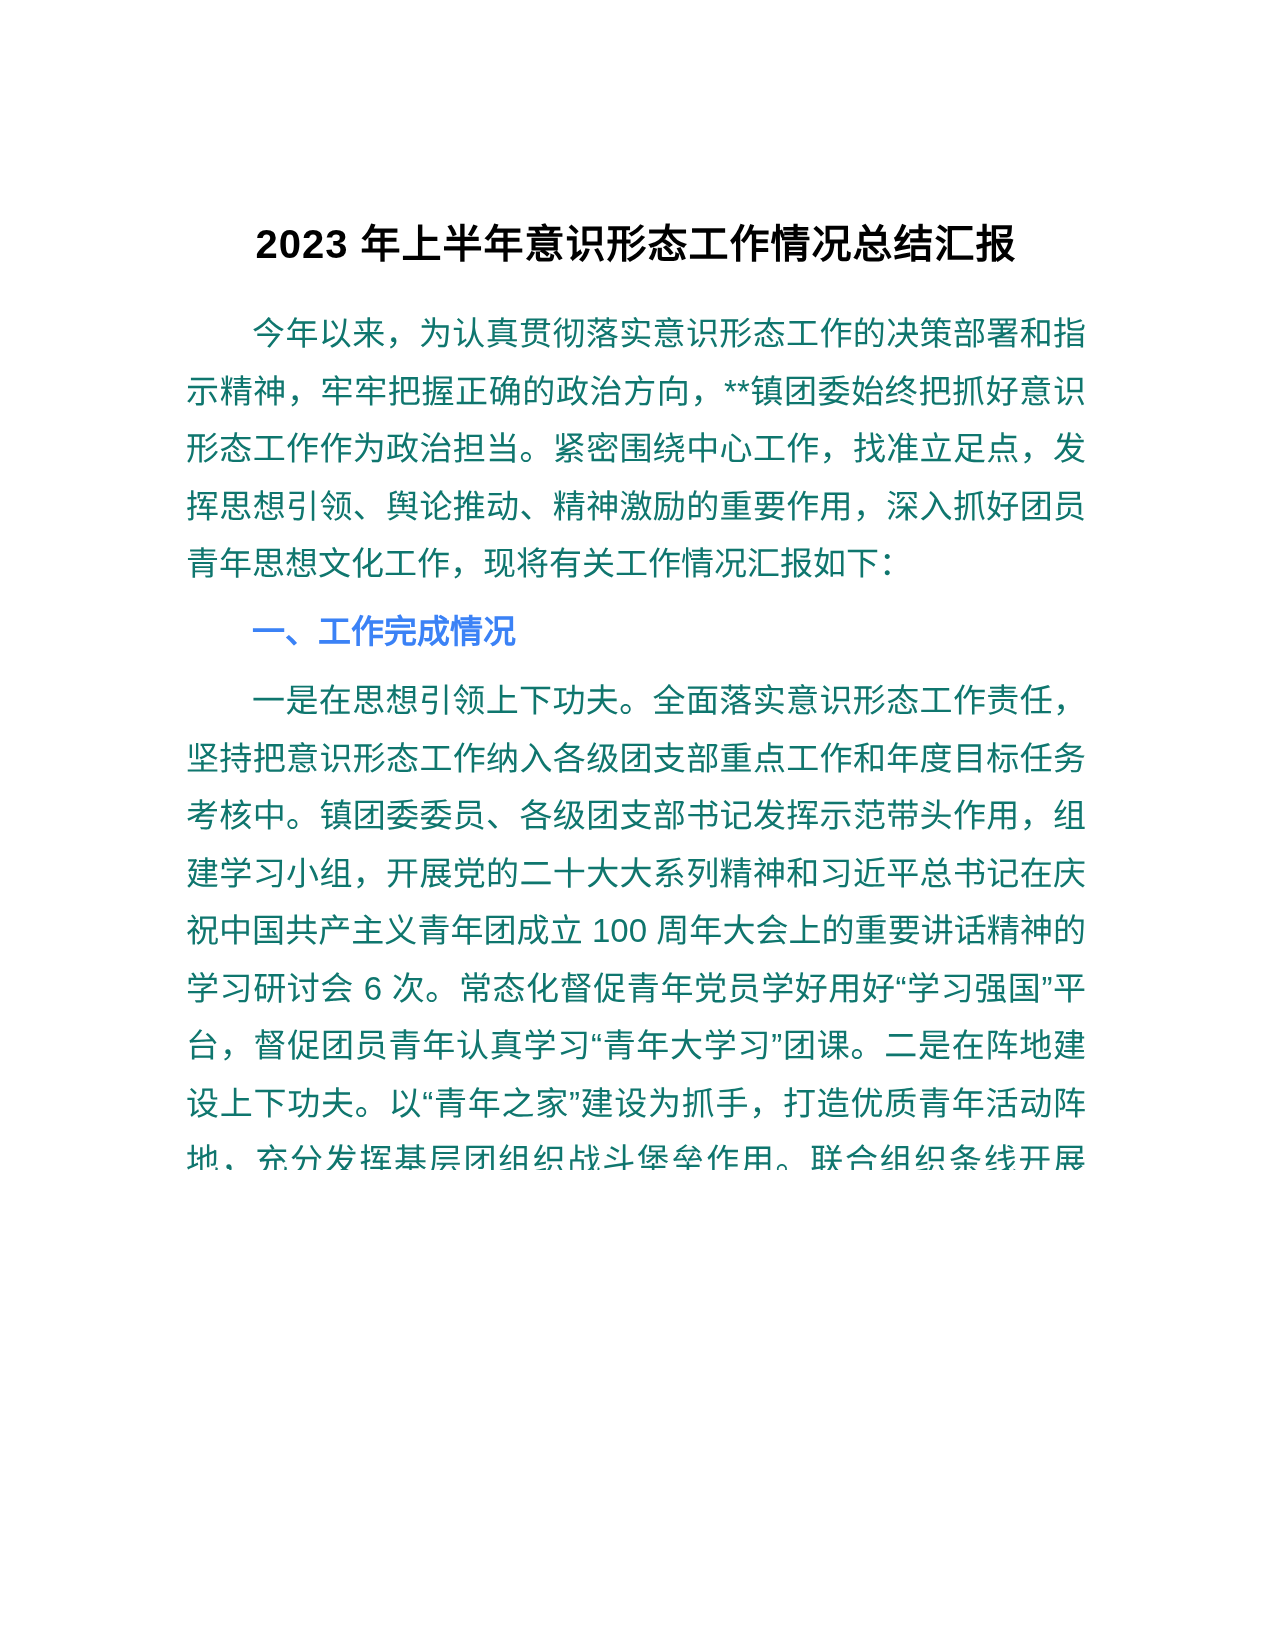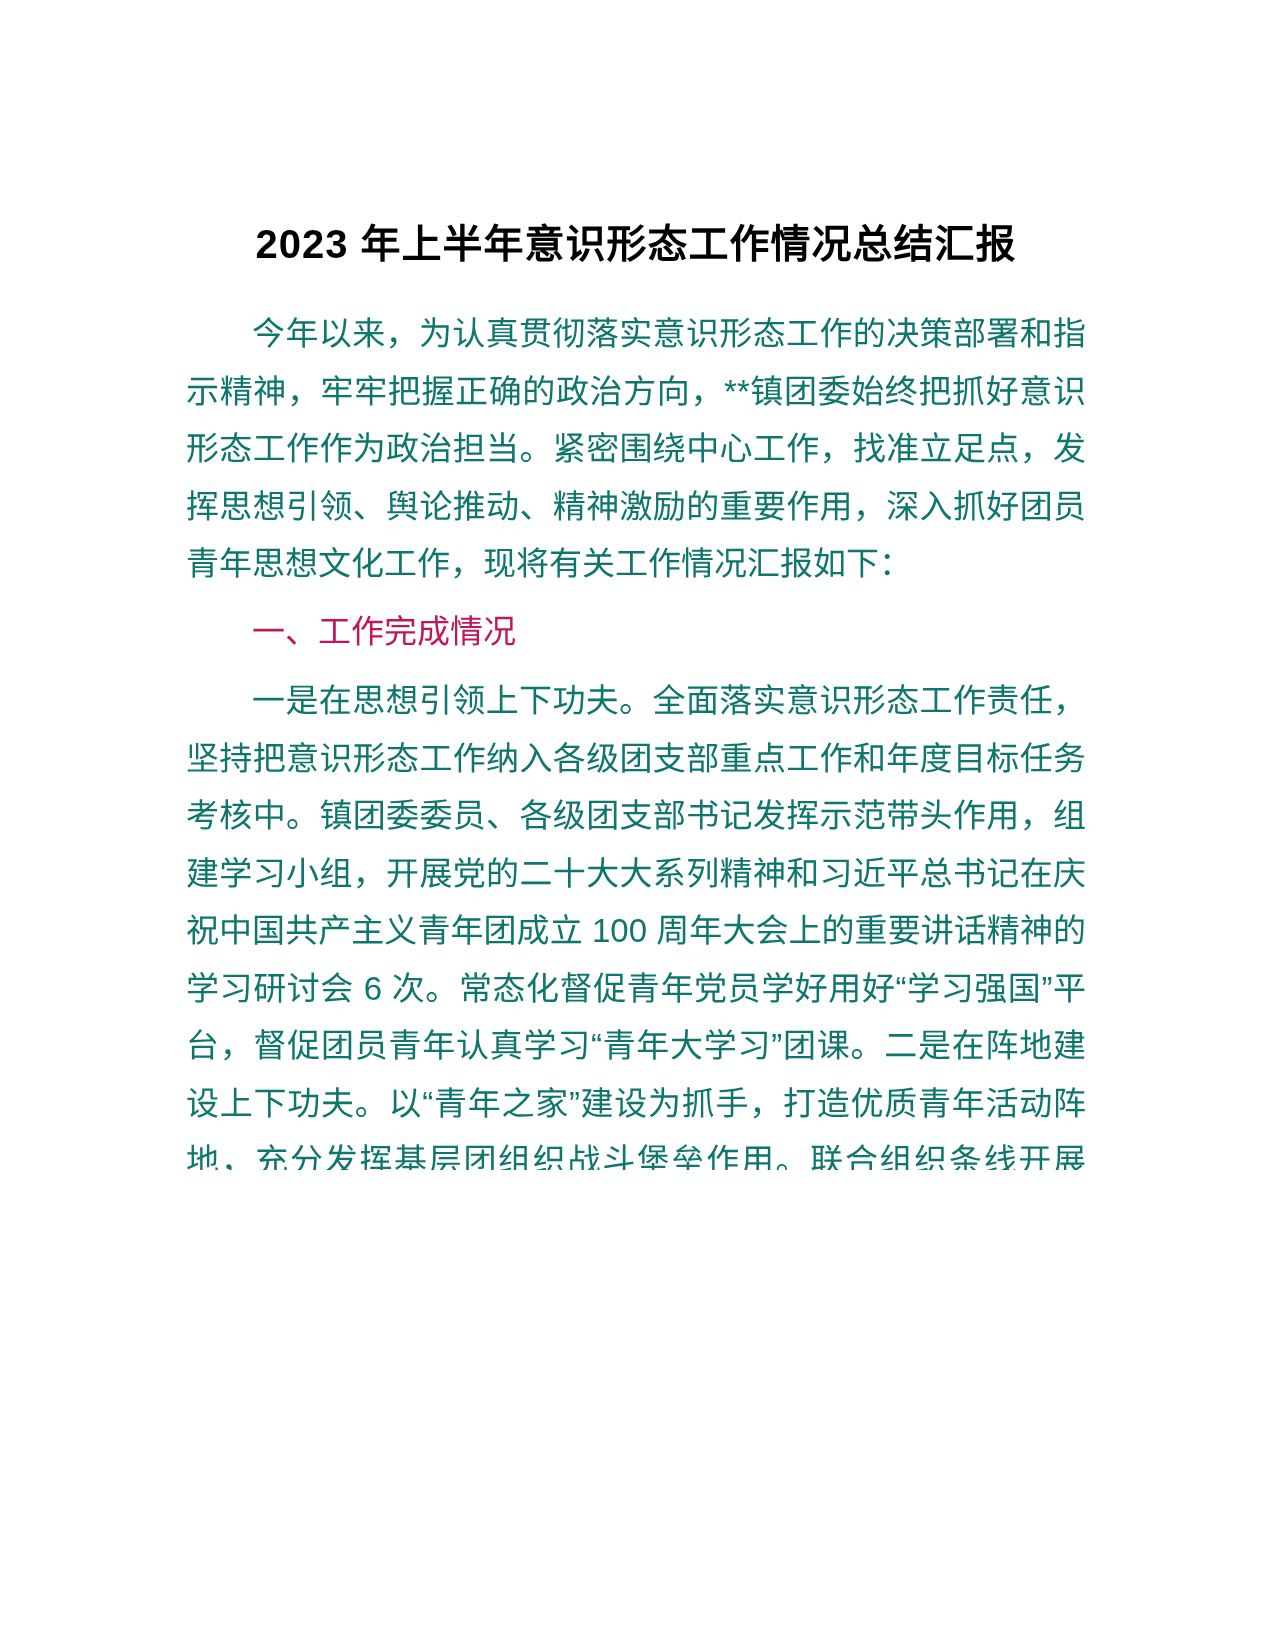--- a/index.html
+++ b/index.html
@@ -34,24 +34,24 @@
     line-height: 57.5px;
     text-align: justify;
     text-justify: inter-ideograph;
     text-indent: 2em;
     color: #0f766e;
     word-break: normal;
   }
   .section-heading {
     margin: 10px 0 12px 0;
     font-size: 33px;
-    font-weight: normal;
+    font-weight: bold;
     line-height: 57.5px;
     text-indent: 2em;
-    color: #be185d;
+    color: #3b82f6;
   }
 </style>
 </head>
 <body>
 
 <div class="page">
   <h1 class="doc-title">2023 年上半年意识形态工作情况总结汇报</h1>
 
   <p class="body-para">今年以来，为认真贯彻落实意识形态工作的决策部署和指示精神，牢牢把握正确的政治方向，**镇团委始终把抓好意识形态工作作为政治担当。紧密围绕中心工作，找准立足点，发挥思想引领、舆论推动、精神激励的重要作用，深入抓好团员青年思想文化工作，现将有关工作情况汇报如下：</p>
 

